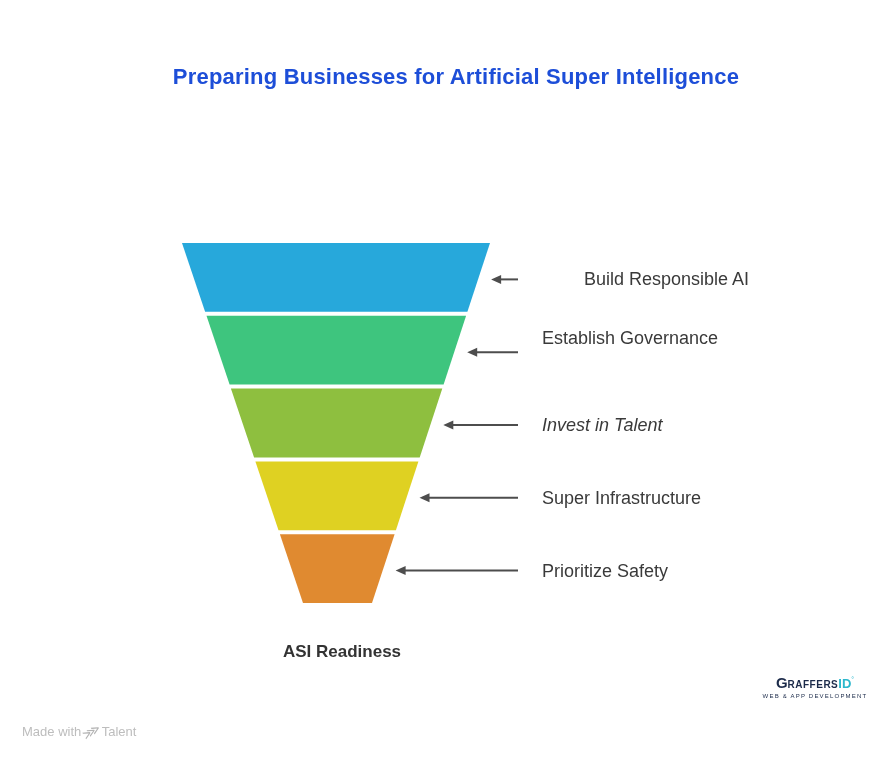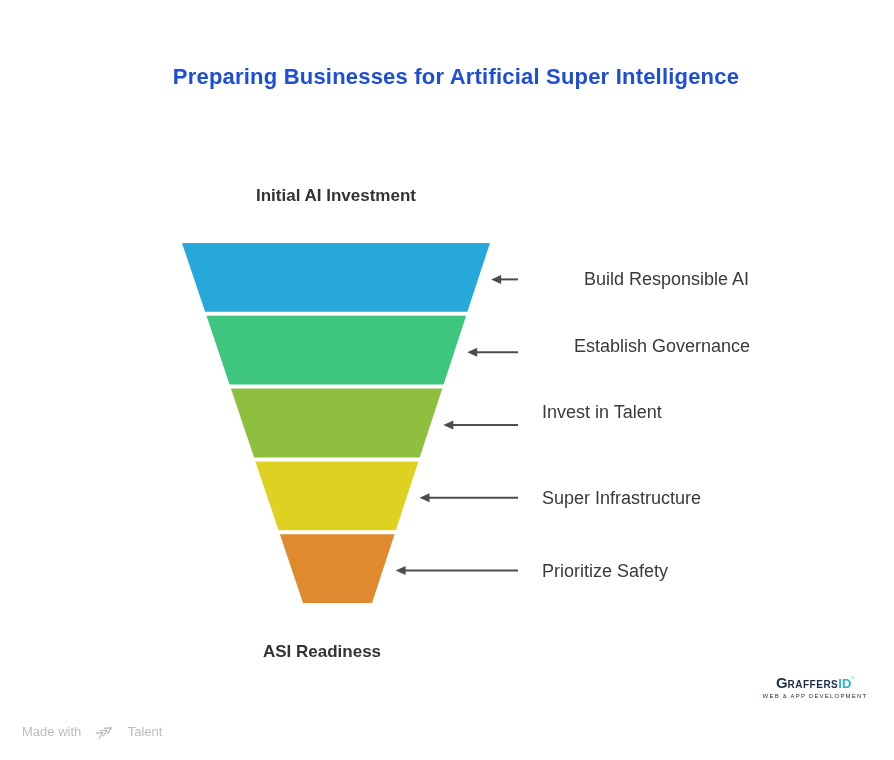--- a/index.html
+++ b/index.html
@@ -29,21 +29,21 @@
     left: 182px;
     width: 308px;
     text-align: center;
     font-size: 17px;
     font-weight: bold;
     color: #333333;
   }
   .funnel-bottom-label {
     position: absolute;
     top: 642px;
-    left: 168px;
+    left: 188px;
     width: 308px;
     text-align: center;
     font-size: 17px;
     font-weight: bold;
     color: #333333;
   }
   #funnel-svg {
     position: absolute;
     top: 0;
     left: 0;
@@ -77,38 +77,37 @@
     white-space: nowrap;
   }
   .napkin-badge {
     position: absolute;
     left: 22px;
     top: 724px;
     font-size: 13px;
     color: #bdbdbd;
     display: flex;
     align-items: flex-start;
-    gap: 14px;
+    gap: 1px;
     cursor: pointer;
   }
   .napkin-glyph {
     display: inline-block;
     transform: rotate(-30deg);
     font-size: 13px;
     color: #b3b3b3;
   }
 </style>
 </head>
 <body>
 
 <div class="canvas">
 
   <div class="title">Preparing Businesses for Artificial Super Intelligence</div>
 
-  <div class="funnel-top-label">Initial AI Investment</div>
 
   <svg id="funnel-svg" width="894" height="760" viewBox="0 0 894 760">
       <polygon points="182.0,243.0 490.0,243.0 467.4,311.8 205.1,311.8" fill="#27a8db"></polygon>
       <g>
         <line x1="499.1" y1="279.4" x2="518" y2="279.4" stroke="#4d4d4d" stroke-width="2"></line>
         <polygon points="491.1,279.4 501.1,274.9 501.1,283.9" fill="#4d4d4d"></polygon>
       </g>
       <polygon points="206.5,315.8 466.1,315.8 443.6,384.6 229.6,384.6" fill="#3ec57e"></polygon>
       <g>
         <line x1="475.2" y1="352.2" x2="518" y2="352.2" stroke="#4d4d4d" stroke-width="2"></line>
@@ -126,22 +125,22 @@
       </g>
       <polygon points="279.9,534.2 394.6,534.2 372.0,603.0 303.0,603.0" fill="#e08a30"></polygon>
       <g>
         <line x1="403.6" y1="570.6" x2="518" y2="570.6" stroke="#4d4d4d" stroke-width="2"></line>
         <polygon points="395.6,570.6 405.6,566.1 405.6,575.1" fill="#4d4d4d"></polygon>
       </g>
     </svg>
 
   <div id="stage-labels">
       <div class="stage-label" style="top: 279.4px; margin-left: 42px;">Build Responsible AI</div>
-      <div class="stage-label" style="top: 346px; margin-left: 32px;">Establish Governance</div>
-      <div class="stage-label" style="top: 412px;">Invest in Talent</div>
+      <div class="stage-label" style="top: 338px;">Establish Governance</div>
+      <div class="stage-label" style="top: 425px; font-style: italic;">Invest in Talent</div>
       <div class="stage-label" style="top: 497.8px;">Super Infrastructure</div>
       <div class="stage-label" style="top: 570.6px;">Prioritize Safety</div>
     </div>
 
   <div class="funnel-bottom-label">ASI Readiness</div>
 
   <div class="brand">
     <div class="row1">
       <span class="g" style="color: rgb(28, 43, 74);">G</span><span class="raffers" style="color: rgb(28, 43, 74);">RAFFERS</span><span class="idpart" style="color: rgb(43, 183, 204); text-align: right;">ID</span><span class="degree idcolor" style="color: rgb(43, 183, 204);">°</span>
     </div>

